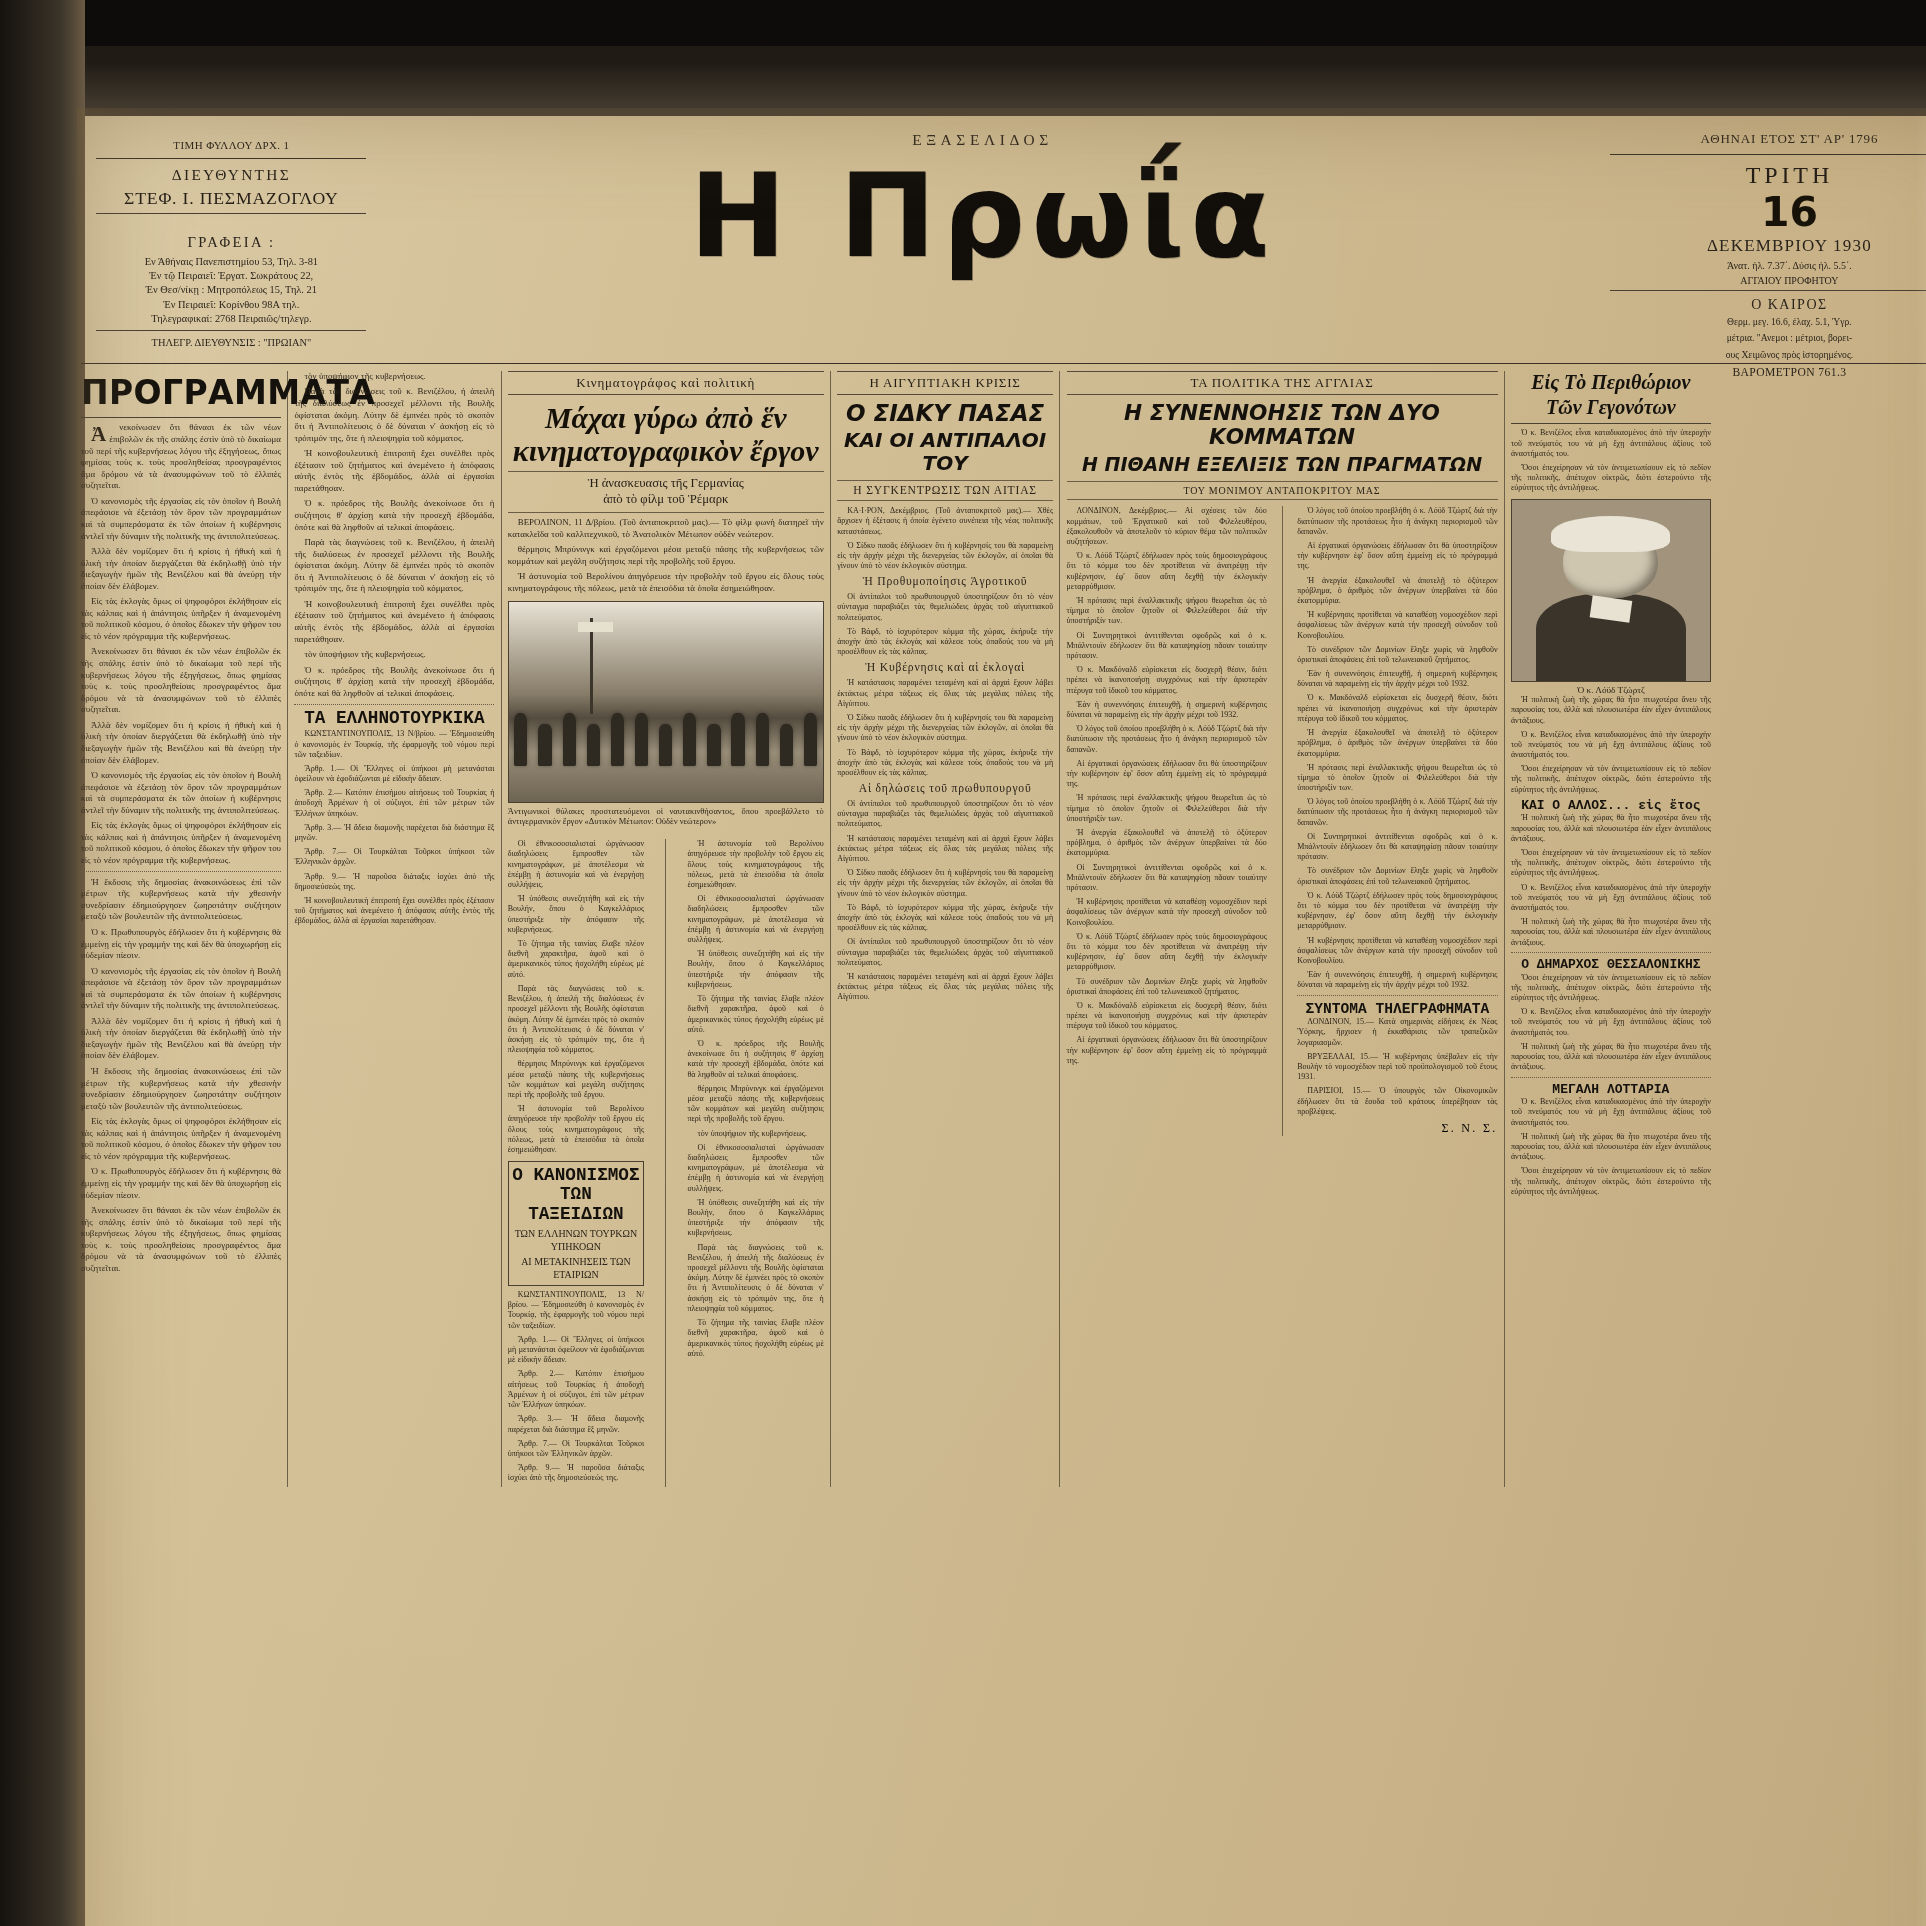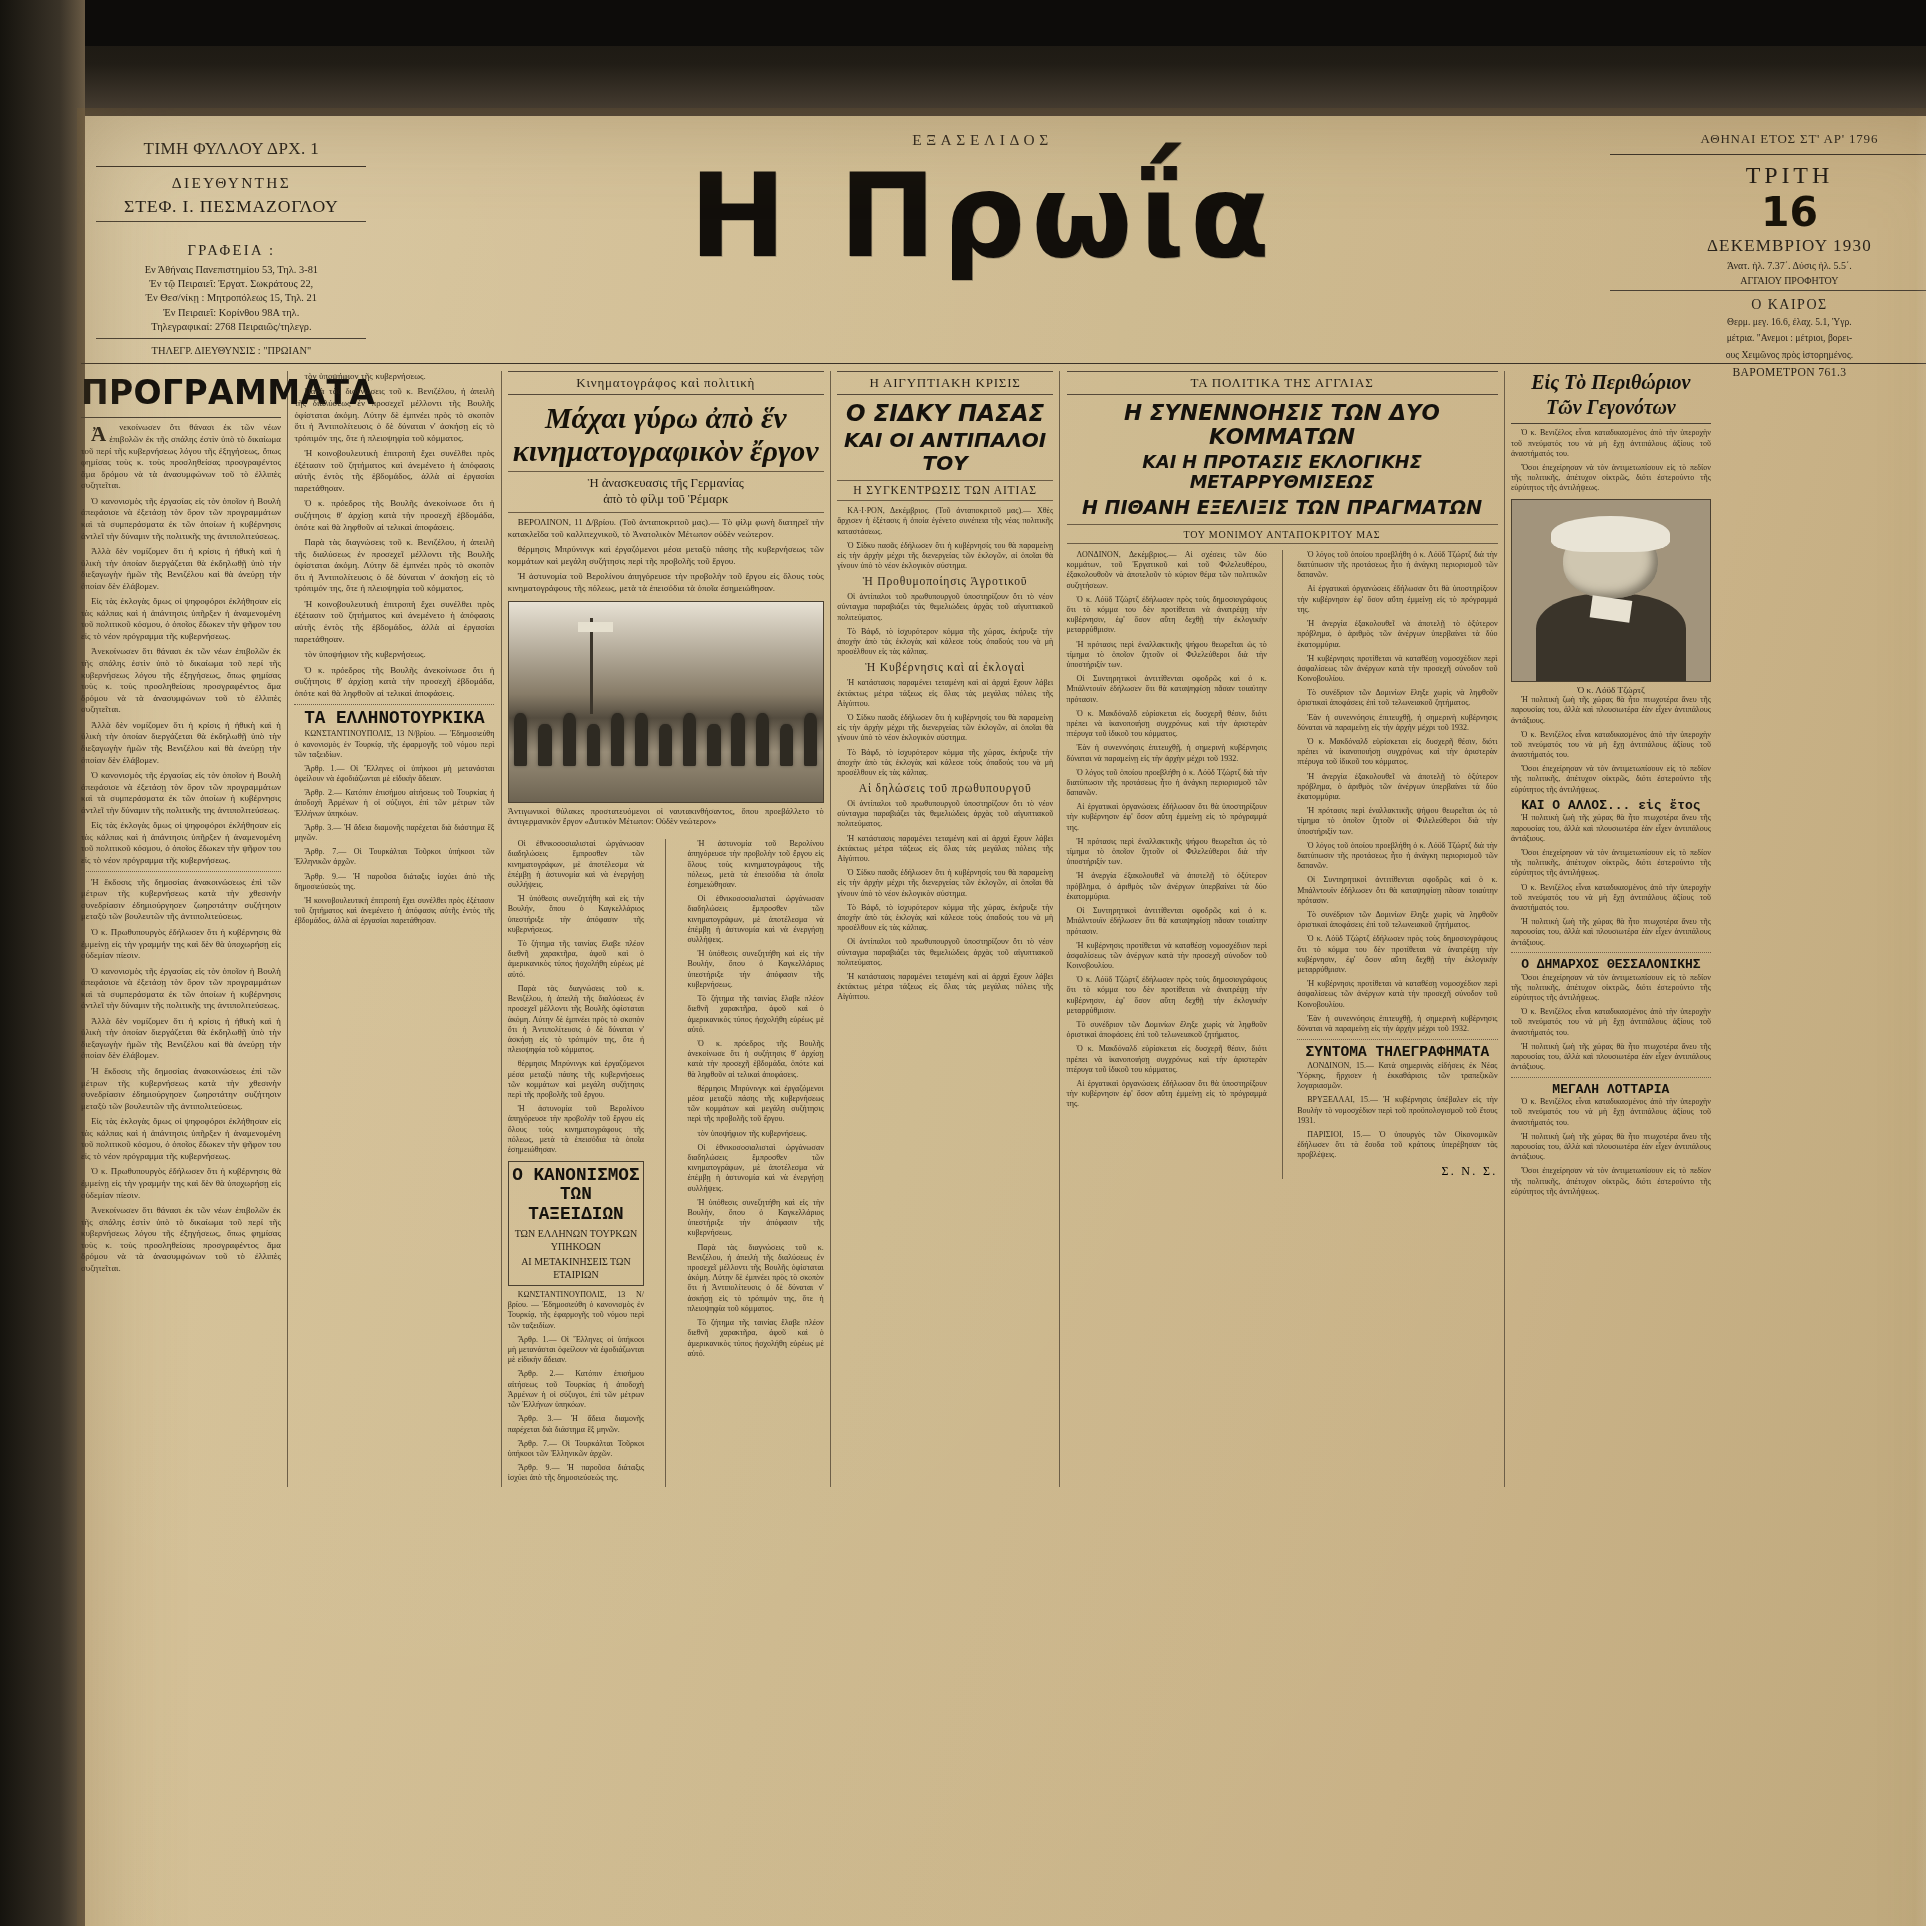--- a/index.html
+++ b/index.html
@@ -18,21 +18,21 @@
   .desk-top2{position:absolute;left:0;top:0;width:2100px;height:46px;background:#0d0c0a;}
   .desk-left{position:absolute;left:0;top:0;width:85px;height:2912px;background:linear-gradient(90deg,#15130e 0%,#3a3328 70%,#6a5b45 100%);}
   .fold{position:absolute;top:116px;right:127px;width:58px;height:2735px;background:linear-gradient(270deg,rgba(90,75,52,0.55),rgba(255,255,255,0.18) 60%,rgba(0,0,0,0));}
   .sheet-shadow{position:absolute;left:77px;top:108px;width:1911px;height:2747px;box-shadow:inset 0 0 100px rgba(120,95,58,0.45);pointer-events:none;}
 
   .paper{position:absolute;left:81px;top:116px;width:1899px;height:2747px;}
 
   
   .masthead{position:relative;height:247px;}
   .mh-left{position:absolute;left:15.4px;top:23px;width:270px;text-align:center;}
-  .mh-price{font-size:17px;letter-spacing:0.4px;color:#2a241c;white-space:nowrap;}
+  .mh-price{font-size:11px;letter-spacing:0.4px;color:#2a241c;white-space:nowrap;}
   .rule{border-top:1.2px solid #3a3228;margin:7px 0;}
   .rule-thin{border-top:0.8px solid #4a4134;margin:4.6px 0;}
   .mh-dir-label{font-size:15.4px;letter-spacing:2.3px;color:#2a241c;}
   .mh-dir-name{font-size:17.7px;letter-spacing:0.8px;color:#241e17;margin-top:3.9px;}
   .mh-off-label{font-size:14.6px;letter-spacing:2.3px;color:#2a241c;margin-top:20px;}
   .mh-off-lines{font-size:10.4px;line-height:1.35;color:#2c261d;margin-top:3.9px;}
   .mh-off-lines div{white-space:nowrap;}
 
   .mh-center{position:absolute;left:293px;top:15.4px;width:1217px;text-align:center;}
   .mh-kicker{font-size:15.4px;letter-spacing:4.6px;color:#2e271e;}
@@ -346,21 +346,20 @@
             <p>Οἱ ἀντίπαλοι τοῦ πρωθυπουργοῦ ὑποστηρίζουν ὅτι τὸ νέον σύνταγμα παραβιάζει τὰς θεμελιώδεις ἀρχὰς τοῦ αἰγυπτιακοῦ πολιτεύματος.</p>
             <p>Ἡ κατάστασις παραμένει τεταμένη καὶ αἱ ἀρχαὶ ἔχουν λάβει ἐκτάκτως μέτρα τάξεως εἰς ὅλας τὰς μεγάλας πόλεις τῆς Αἰγύπτου.</p>
           </div>
         </div>
 
         <div class="vline"></div>
 
         <div class="col" style="width:431px;">
           <div class="kicker">ΤΑ ΠΟΛΙΤΙΚΑ ΤΗΣ ΑΓΓΛΙΑΣ</div>
           <div class="head-center" style="font-size:21.6px;">Η ΣΥΝΕΝΝΟΗΣΙΣ ΤΩΝ ΔΥΟ ΚΟΜΜΑΤΩΝ</div>
-          <div class="head-center" style="font-size:17.7px;margin-top:3.9px;">ΚΑΙ Η ΠΡΟΤΑΣΙΣ ΕΚΛΟΓΙΚΗΣ ΜΕΤΑΡΡΥΘΜΙΣΕΩΣ</div>
           <div class="head-center" style="font-size:19px;margin-top:4.6px;">Η ΠΙΘΑΝΗ ΕΞΕΛΙΞΙΣ ΤΩΝ ΠΡΑΓΜΑΤΩΝ</div>
           <div class="byline" style="border-top:0.8px solid #6b5c46;border-bottom:0.8px solid #6b5c46;padding:3.1px 0;margin:6.2px 0;">ΤΟΥ ΜΟΝΙΜΟΥ ΑΝΤΑΠΟΚΡΙΤΟΥ ΜΑΣ</div>
 
           <div style="display:flex;gap:8.5px;">
             <div style="flex:1;">
               <div class="txt tiny">
                 <p>ΛΟΝΔΙΝΟΝ, Δεκέμβριος.— Αἱ σχέσεις τῶν δύο κομμάτων, τοῦ Ἐργατικοῦ καὶ τοῦ Φιλελευθέρου, ἐξακολουθοῦν νὰ ἀποτελοῦν τὸ κύριον θέμα τῶν πολιτικῶν συζητήσεων.</p>
                 <p>Ὁ κ. Λόϋδ Τζώρτζ ἐδήλωσεν πρὸς τοὺς δημοσιογράφους ὅτι τὸ κόμμα του δὲν προτίθεται νὰ ἀνατρέψῃ τὴν κυβέρνησιν, ἐφ' ὅσον αὕτη δεχθῇ τὴν ἐκλογικὴν μεταρρύθμισιν.</p>
                 <p>Ἡ πρότασις περὶ ἐναλλακτικῆς ψήφου θεωρεῖται ὡς τὸ τίμημα τὸ ὁποῖον ζητοῦν οἱ Φιλελεύθεροι διὰ τὴν ὑποστήριξίν των.</p>
                 <p>Οἱ Συντηρητικοὶ ἀντιτίθενται σφοδρῶς καὶ ὁ κ. Μπάλντουϊν ἐδήλωσεν ὅτι θὰ καταψηφίσῃ πᾶσαν τοιαύτην πρότασιν.</p>

